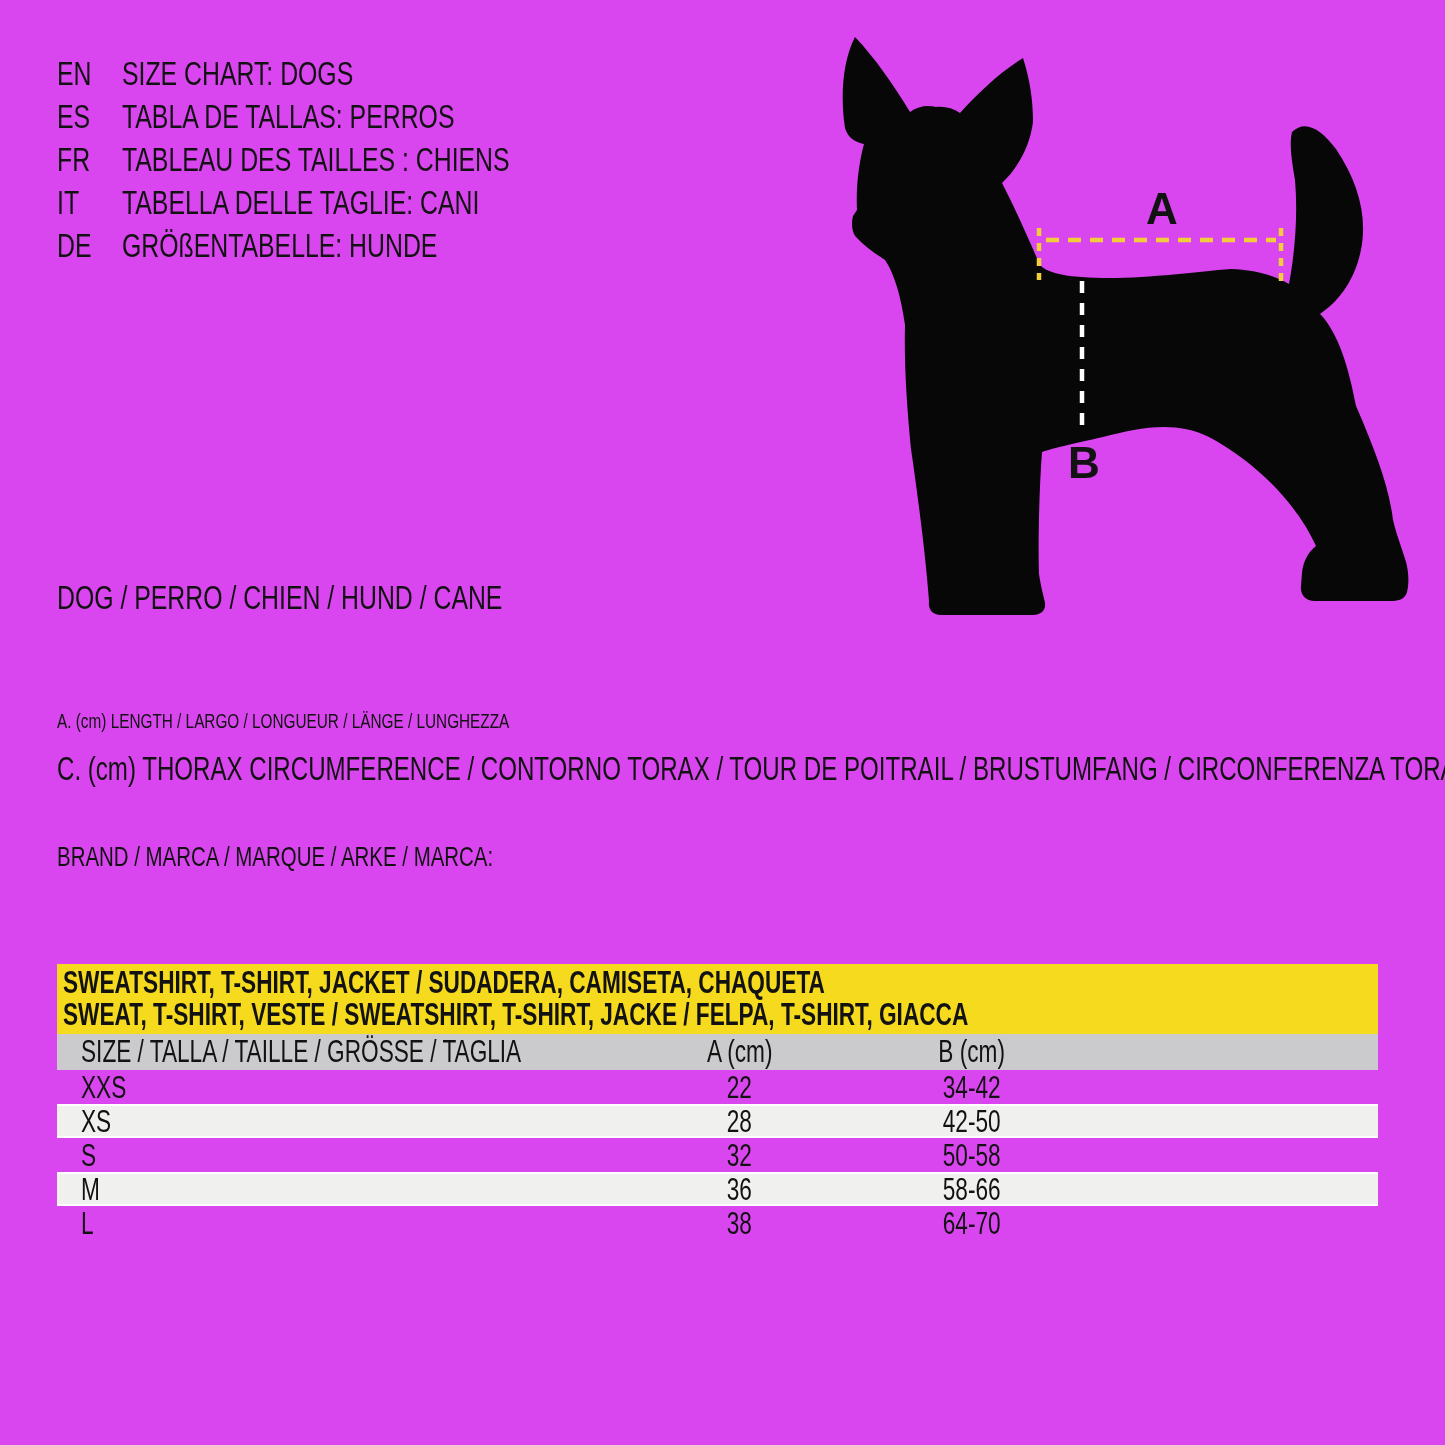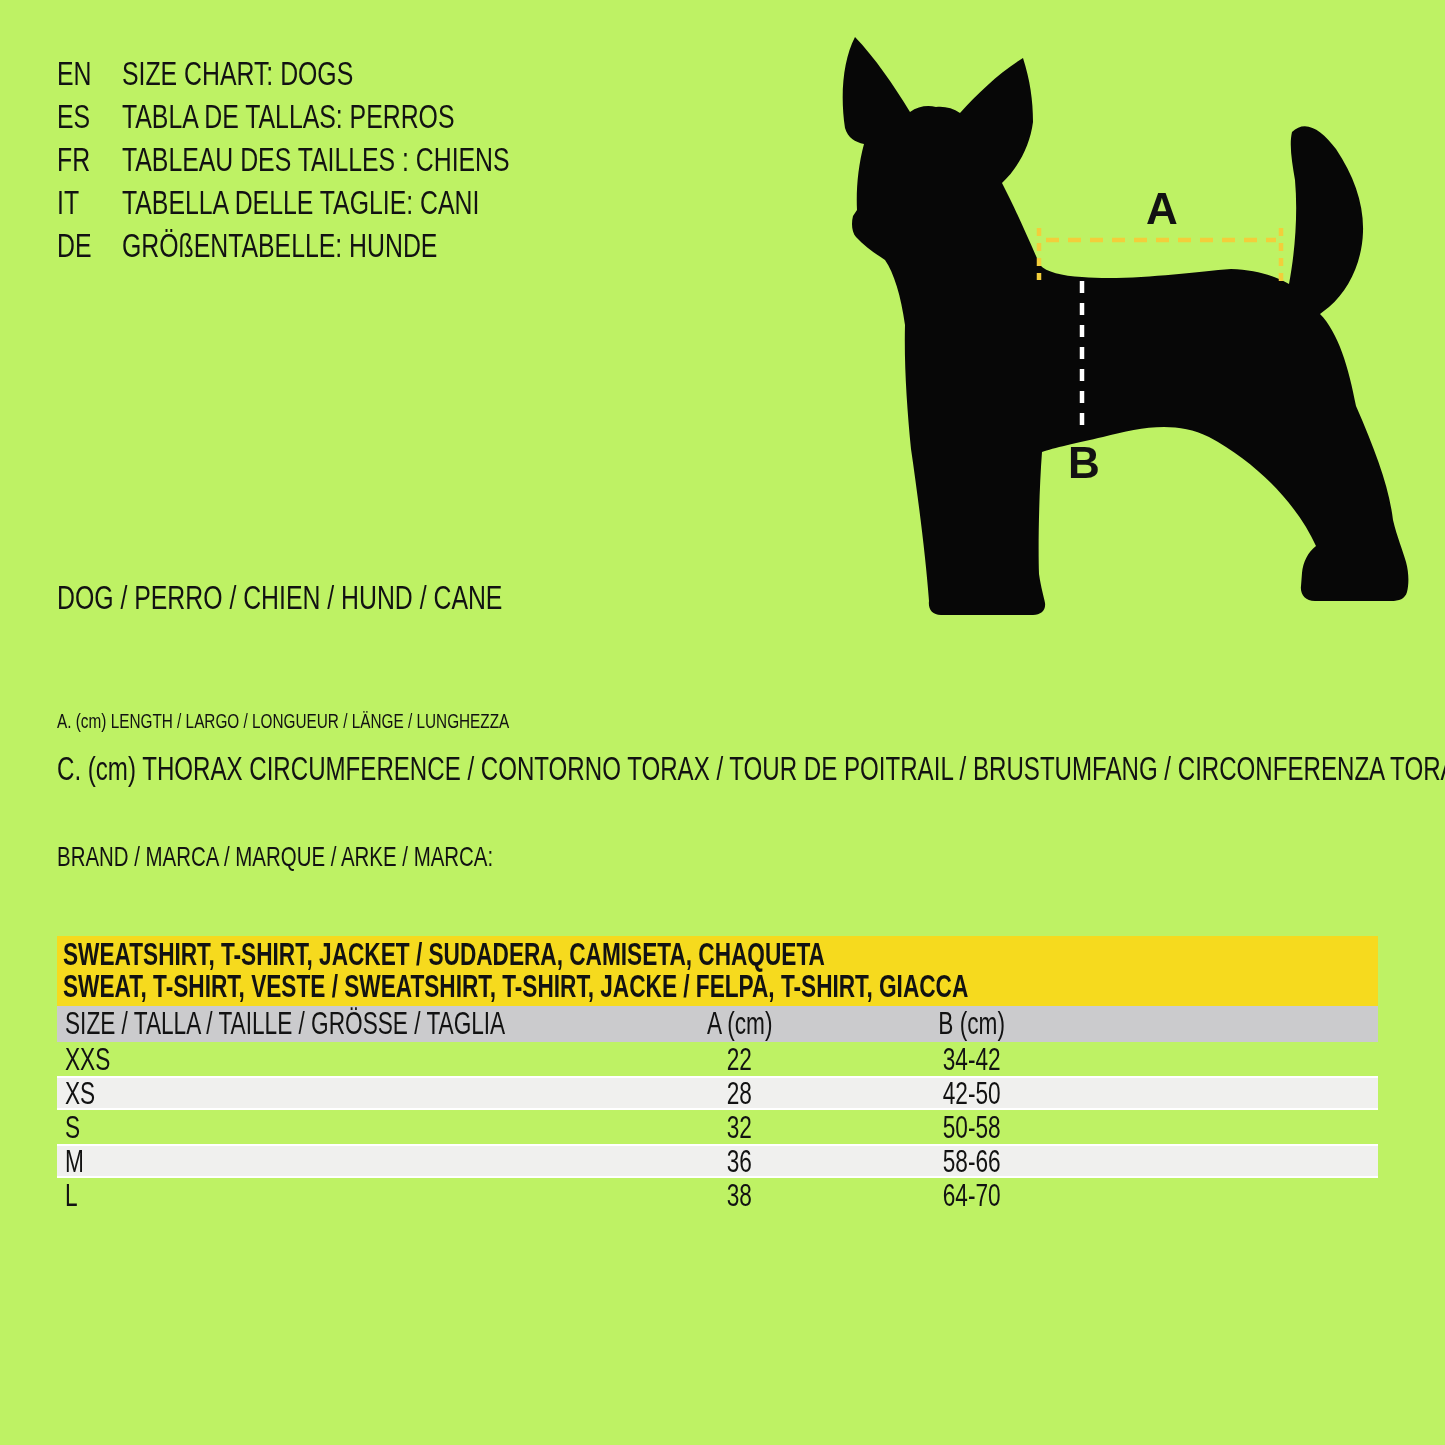--- a/index.html
+++ b/index.html
@@ -1,18 +1,18 @@
 <!DOCTYPE html>
 <html><head>
 <meta charset="utf-8">
 <style>
   * { margin:0; padding:0; box-sizing:border-box; }
   html,body { background:#ffffff; }
   .canvas {
-    position:relative; width:1445px; height:1445px; background:#bef264;
+    position:relative; width:1445px; height:1445px; background:#d946ef;
     font-family:"Liberation Sans", sans-serif; color:#121212; overflow:hidden;
   }
   
   .cx  { display:inline-block; transform:scaleX(0.73); transform-origin:0 50%; white-space:nowrap; }
   .cxc { display:inline-block; transform:scaleX(0.73); transform-origin:50% 50%; white-space:nowrap; }
 
   
   .lang-list { position:absolute; left:57px; top:52px; }
   .lang-row  { height:43px; font-size:34px; line-height:43px; white-space:nowrap; }
   .lang-code { display:inline-block; width:65px; transform:scaleX(0.73); transform-origin:0 50%; }
@@ -26,21 +26,21 @@
   .measure-a { position:absolute; left:57px; top:709px; font-size:21px; }
   .measure-c { position:absolute; left:57px; top:750px; font-size:33px; }
   .brand-line { position:absolute; left:57px; top:841px; font-size:28px; }
 
   
   .size-table { position:absolute; left:57px; top:936px; width:1321px; font-size:31px; }
   .tbl-header { padding:3px 0 3px 6px; }
   .tbl-header .hline { font-weight:700; line-height:32px; white-space:nowrap; }
   .tgrid { display:grid; grid-template-columns:535px 295px 170px 1fr; align-items:center; }
   .tbl-cols { height:36px; }
-  .c-size { padding-left:8px; text-align:left; white-space:nowrap; }
+  .c-size { padding-left:24px; text-align:left; white-space:nowrap; }
   .c-num  { text-align:center; white-space:nowrap; }
   .trow { height:34px; }
   .trow[data-bg] { box-shadow: inset 0 2px 0 #ffffff, inset 0 -2px 0 #ffffff; }
 </style>
 </head>
 <body>
 
 <div class="canvas">
 
   <div class="lang-list">
@@ -116,21 +116,21 @@
   </div>
   <div class="measure-c">
     <span class="cx">C. (cm) THORAX CIRCUMFERENCE / CONTORNO TORAX / TOUR DE POITRAIL / BRUSTUMFANG / CIRCONFERENZA TORACE</span>
   </div>
 
   <div class="brand-line">
     <span class="cx">BRAND / MARCA / MARQUE / ARKE / MARCA:</span>
   </div>
 
   <div class="size-table">
-    <div class="tbl-header" data-bg="colors.band_yellow" style="background-color: rgb(246, 218, 30);">
+    <div class="tbl-header" data-bg="colors.band_yellow" style="background-color: rgb(246, 218, 30); margin-top: 28px;">
       <div class="hline">
         <span class="cx">SWEATSHIRT, T-SHIRT, JACKET / SUDADERA, CAMISETA, CHAQUETA</span>
       </div>
       <div class="hline">
         <span class="cx">SWEAT, T-SHIRT, VESTE / SWEATSHIRT, T-SHIRT, JACKE / FELPA, T-SHIRT, GIACCA</span>
       </div>
     </div>
     <div class="tgrid tbl-cols" data-bg="colors.header_gray" style="background-color: rgb(203, 203, 205);">
       <div class="c-size"><span class="cx">SIZE / TALLA / TAILLE / GRÖSSE / TAGLIA</span></div>
       <div class="c-num"><span class="cxc">A (cm)</span></div>

